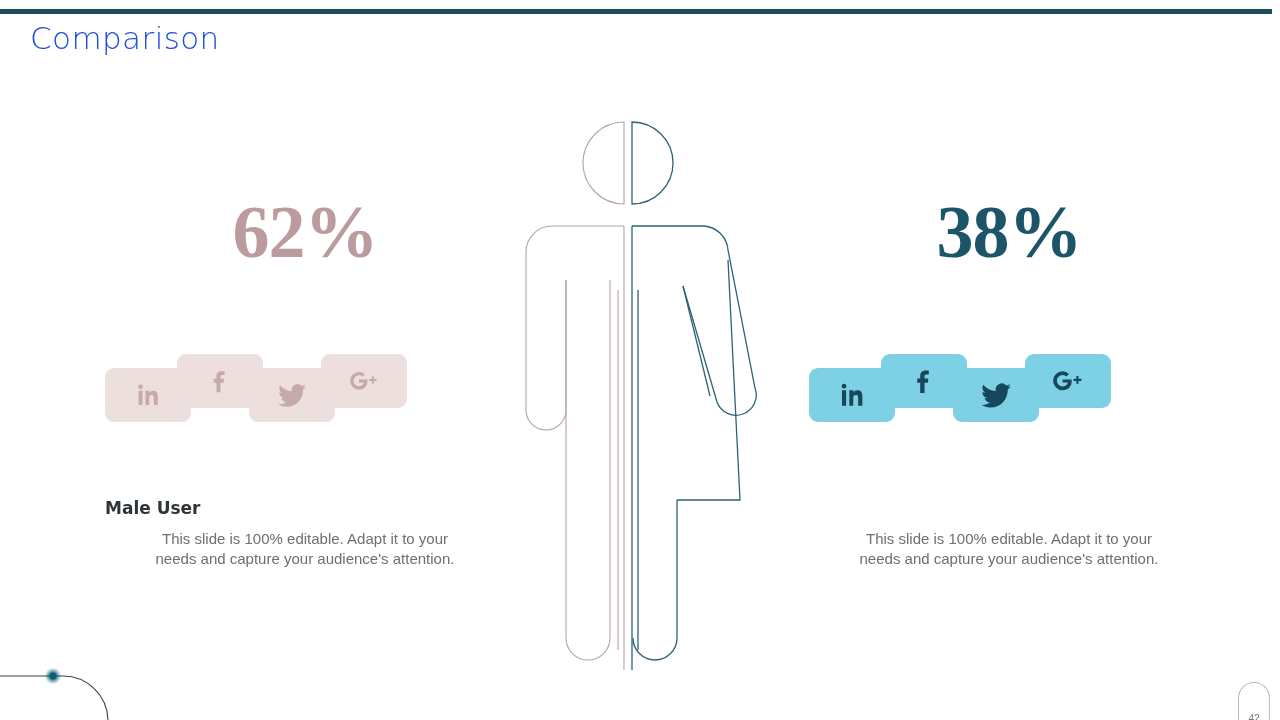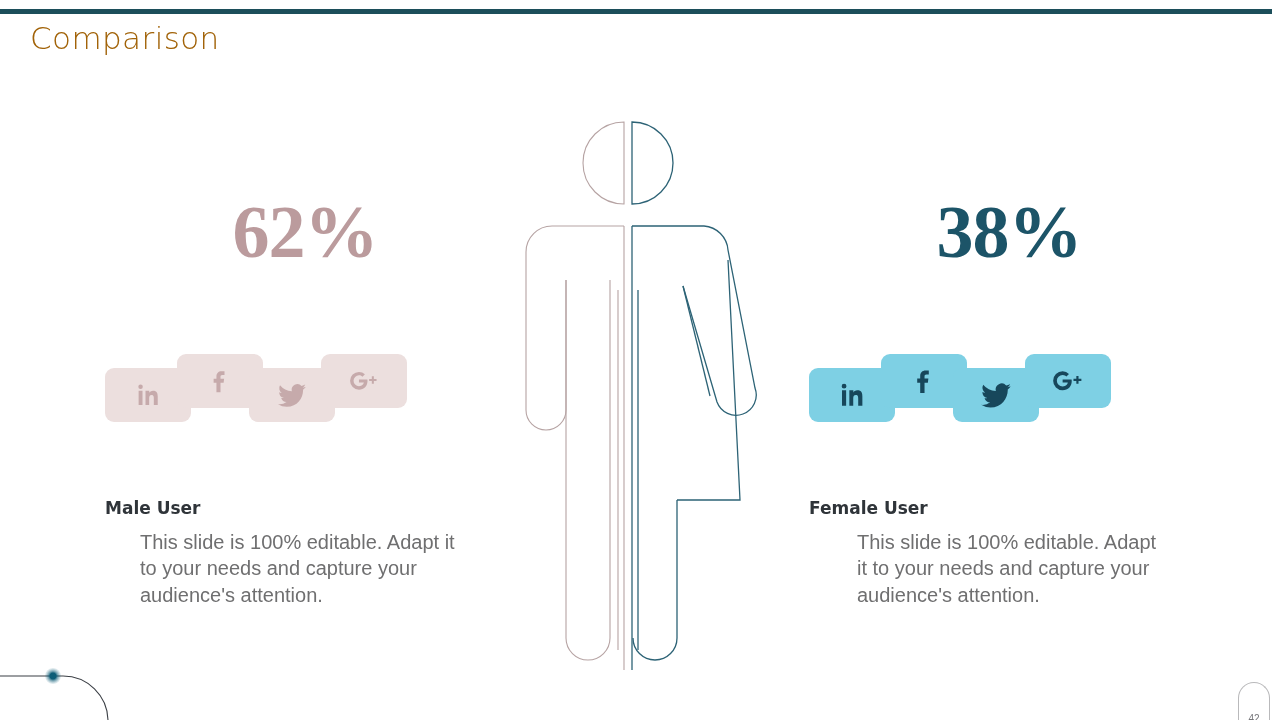--- a/index.html
+++ b/index.html
@@ -26,21 +26,21 @@
   }
 
   
   .slide-title {
     position: absolute;
     left: 30px;
     top: 20px;
     font-size: 31px;
     font-weight: 300;
     letter-spacing: 0.4px;
-    color: #a16207;
+    color: #1d4ed8;
     font-family: "DejaVu Sans", sans-serif;
     white-space: nowrap;
   }
 
   
   .col {
     position: absolute;
     top: 0;
     width: 400px;
     height: 720px;
@@ -104,22 +104,22 @@
     font-size: 17px;
     font-weight: 700;
     color: #2f3439;
     font-family: "DejaVu Sans", sans-serif;
   }
   .caption-body {
     position: absolute;
     top: 529px;
     left: 35px;
     width: 330px;
-    text-align: left;
-    font-size: 20px;
+    text-align: center;
+    font-size: 15px;
     line-height: 1.32;
     color: #6f6f70;
   }
   .col-right .caption-body {
     left: 48px;
     width: 304px;
   }
 
   
   .figure-wrap {
@@ -290,21 +290,20 @@
     <div class="tile up">
       <span>
         <svg width="32" height="32" viewBox="0 0 28 24">
           <path d="M9.3 10.6v2.75h4.55c-.18 1.18-1.37 3.46-4.55 3.46a5.06 5.06 0 010-10.12c1.6 0 2.68.68 3.3 1.27l2.25-2.17A7.8 7.8 0 009.3 3.5a8.3 8.3 0 100 16.6c4.79 0 7.97-3.37 7.97-8.1 0-.55-.06-.96-.13-1.4H9.3z"></path>
           <path d="M23.2 10.1V7.6h-1.9v2.5h-2.5V12h2.5v2.5h1.9V12h2.5v-1.9h-2.5z"></path>
         </svg>
       </span>
     </div>
   </div>
 
-  <div class="caption-head">Female User</div>
   <div class="caption-body">This slide is 100% editable. Adapt it to your needs and capture your audience's attention.</div>
 </div>
 
 <div class="swoosh">
   <svg width="140" height="70" viewBox="0 0 140 70">
     <path d="M0 26 L63 26 A45 45 0 0 1 108 70" fill="none" stroke="#3b3f45" stroke-width="1.1"></path>
   </svg>
   <div class="glow-dot"></div>
 </div>
 

